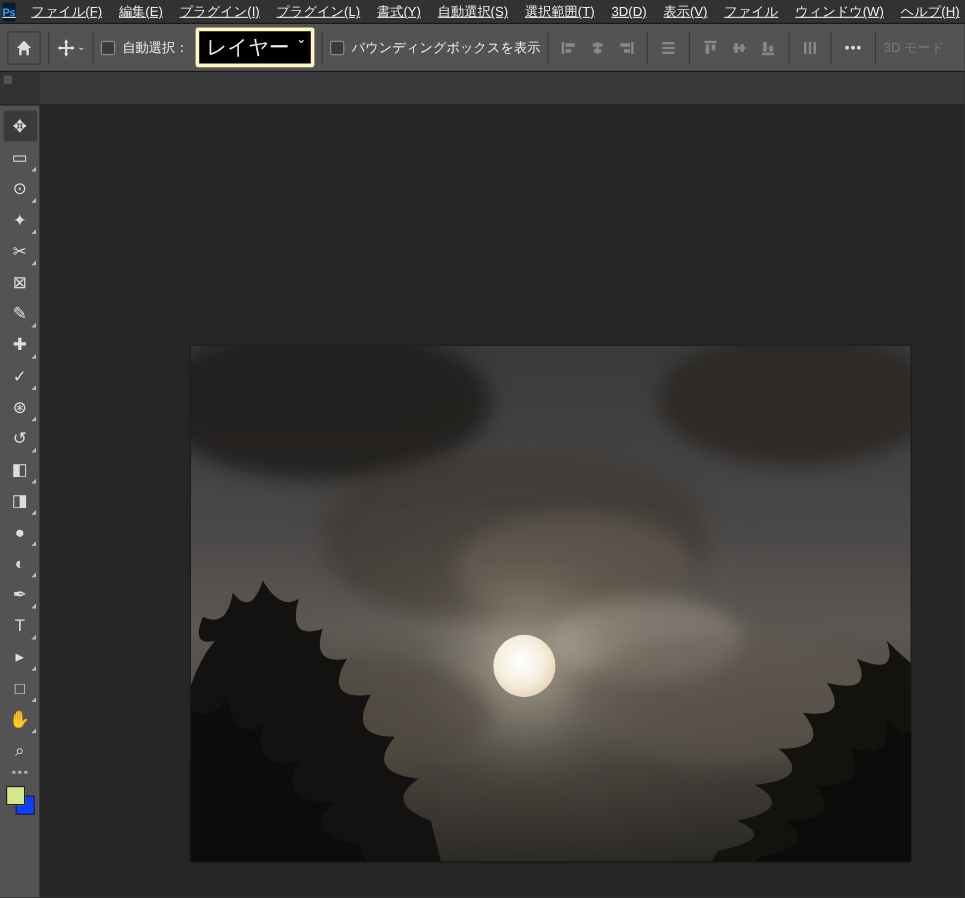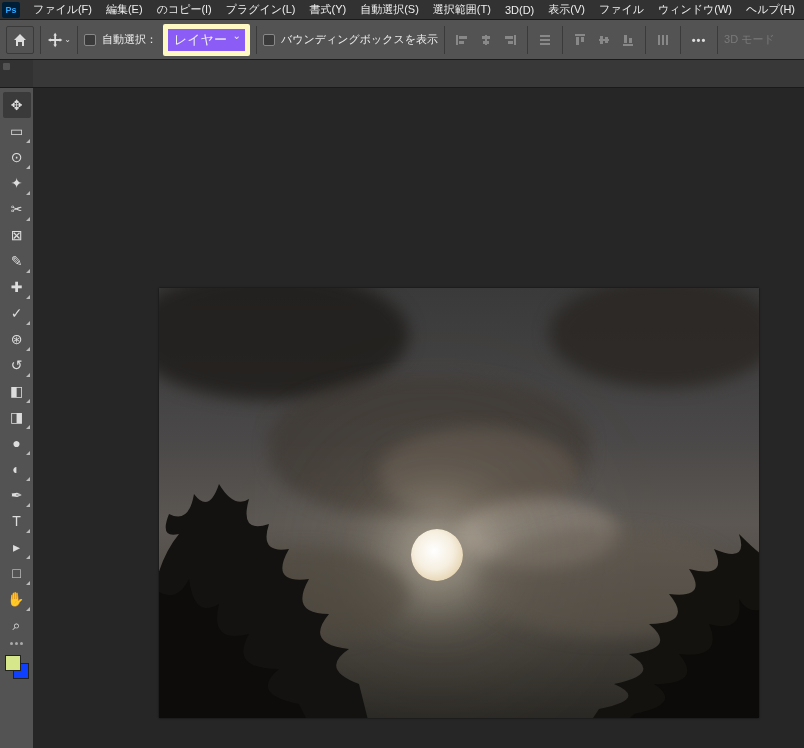--- a/index.html
+++ b/index.html
@@ -1,28 +1,28 @@
 <!DOCTYPE html>
 <html><head>
 <meta charset="utf-8">
 <style>
   * { margin: 0; padding: 0; box-sizing: border-box; font-family: "Segoe UI", Meiryo, sans-serif; }
   body { background: #323232; width: 804px; height: 748px; overflow: hidden; color: #ddd; font-size: 11px; }
   
-  .menubar { background: #323232; height: 20px; display: flex; align-items: center; padding: 0 2px; border-bottom: 1px solid #1a1a1a; }
+  .menubar { background: #323232; height: 20px; display: flex; align-items: center; padding: 0 2px; border-bottom: 1px solid #1a1a1a; text-decoration: underline; }
   .ps-logo { width: 18px; height: 16px; background: #001e36; color: #31a8ff; display: flex; align-items: center; justify-content: center; font-size: 9px; font-weight: bold; border-radius: 2px; margin-right: 6px; }
   .menu-item { padding: 2px 7px; cursor: pointer; white-space: nowrap; font-size: 11px; color: #eee; }
   
   .optbar { background: #535353; height: 40px; display: flex; align-items: center; padding: 0 6px; border-bottom: 1px solid #1a1a1a; gap: 6px; }
   .home-btn { width: 28px; height: 28px; display: flex; align-items: center; justify-content: center; cursor: pointer; border: 1px solid #3a3a3a; border-radius: 2px; }
   .vdiv { width: 1px; height: 28px; background: #3a3a3a; }
   .opt-icon { width: 24px; height: 24px; display: flex; align-items: center; justify-content: center; cursor: pointer; border-radius: 2px; color: #ddd; }
   .chk { width: 12px; height: 12px; border: 1px solid #888; border-radius: 2px; background: #3a3a3a; }
   .opt-label { font-size: 11px; color: #eee; white-space: nowrap; }
-  .sel { background: #8b5cf6; border: 5px solid #fef9c3; padding: 2px 18px 2px 6px; border-radius: 2px; font-size: 13px; color: #eee; position: relative; cursor: pointer; }
+  .sel { background: #000000; border: 3px solid #fef9c3; padding: 2px 18px 2px 6px; border-radius: 2px; font-size: 17px; color: #eee; position: relative; cursor: pointer; }
   .sel::after { content: "⌄"; position: absolute; right: 4px; top: 1px; font-size: 10px; }
   .disabled { color: #7a7a7a; }
   .aligngrp { display: flex; gap: 2px; }
   .align-i { width: 22px; height: 22px; display: flex; align-items: center; justify-content: center; color: #888; }
   
   .tabbar { background: #383838; height: 28px; display: flex; align-items: stretch; border-bottom: 1px solid #1a1a1a; }
   .tabspacer { width: 33px; background: #323232; }
   .tabspacer-inner { width: 7px; height: 7px; background: #535353; margin: 3px; border-radius: 1px; }
   .doctab { background: #323232; padding: 0 10px; display: flex; align-items: center; gap: 8px; font-size: 11px; color: #ddd; cursor: pointer; border-right: 1px solid #1a1a1a; }
   .tabclose { font-size: 13px; color: #999; cursor: pointer; }
@@ -57,21 +57,21 @@
   .treeR { right: -40px; width: 280px; height: 250px; }
   .treeL svg, .treeR svg { width: 100%; height: 100%; }
 </style>
 </head>
 <body>
 
 <div class="menubar">
   <div class="ps-logo">Ps</div>
   <div class="menu-item">ファイル(F)</div>
   <div class="menu-item">編集(E)</div>
-  <div class="menu-item">のコピー(I)</div>
+  <div class="menu-item">プラグイン(I)</div>
   <div class="menu-item">プラグイン(L)</div>
   <div class="menu-item">書式(Y)</div>
   <div class="menu-item">自動選択(S)</div>
   <div class="menu-item">選択範囲(T)</div>
   <div class="menu-item">3D(D)</div>
   <div class="menu-item">表示(V)</div>
   <div class="menu-item">ファイル</div>
   <div class="menu-item">ウィンドウ(W)</div>
   <div class="menu-item">ヘルプ(H)</div>
 </div>

